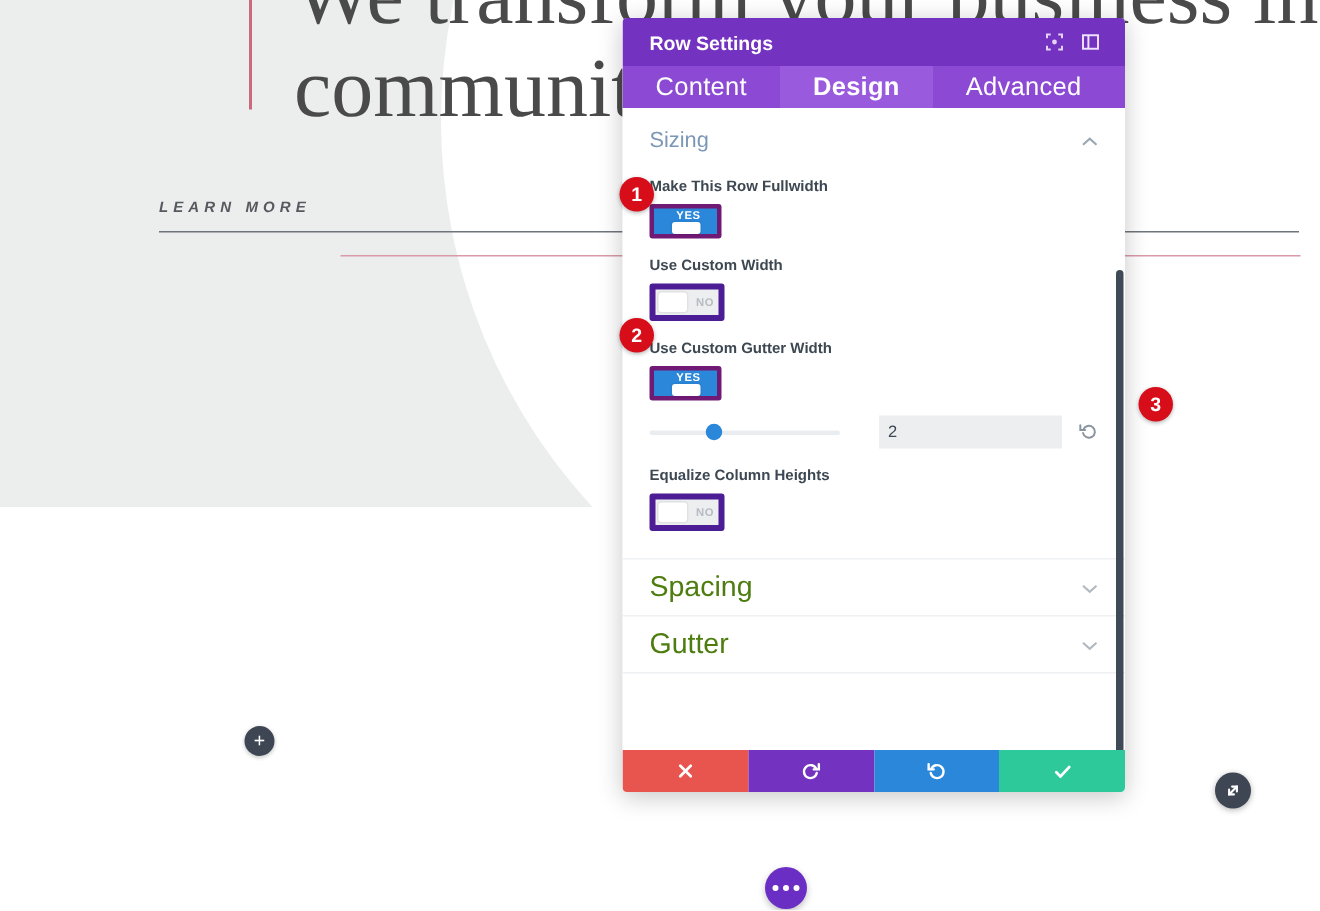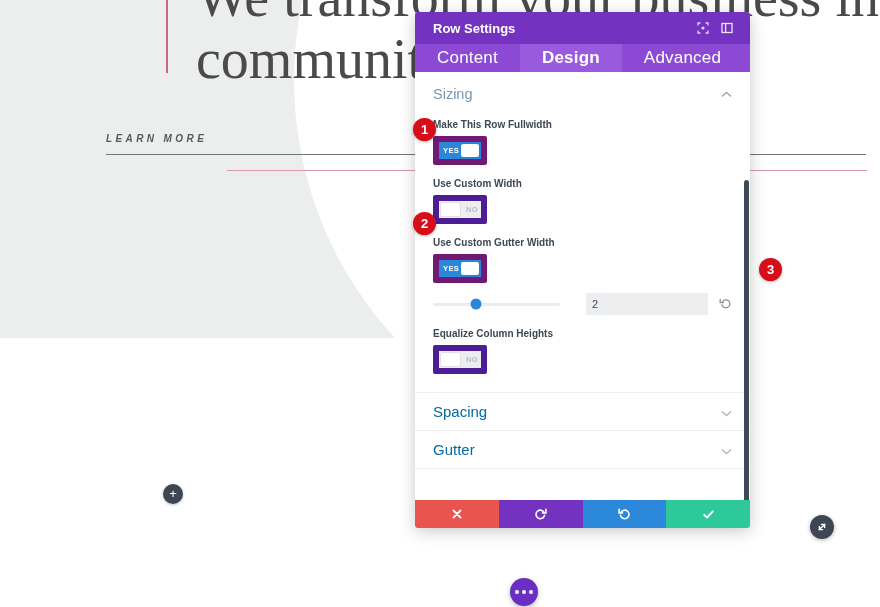--- a/index.html
+++ b/index.html
@@ -179,26 +179,27 @@
   
   .toggle {
     width: 42px; height: 17px;
     border-radius: 2px;
     display: flex; align-items: center;
     position: relative;
   }
   .toggle.on {
     background: #2b87da;
     justify-content: space-between;
-    border: 6px solid #701a75;
+    border: 3px solid #701a75;
+    flex-direction: column;
   }
   .toggle.off {
     background: #eceef0;
     justify-content: flex-start;
-    border: 6px solid #4c1d95;
+    border: 4px solid #4c1d95;
   }
   .toggle .txt {
     font-size: 7.5px;
     font-weight: bold;
     letter-spacing: .4px;
   }
   .toggle.on .txt { color: #ffffff; padding-left: 4px; order: 1; }
   .toggle.on .knob { order: 2; }
   .toggle.off .txt { color: #b6bcc2; padding-left: 4px; order: 2; }
   .toggle.off .knob { order: 1; }
@@ -250,22 +251,22 @@
 
   .divider-space { height: 18px; }
 
   .accordion-row {
     border-top: 1px solid #eef0f2;
     height: 37px;
     display: flex; align-items: center; justify-content: space-between;
     padding: 0 18px;
   }
   .accordion-row .ttl {
-    font-size: 15px;
-    color: #0369a1;
+    font-size: 19px;
+    color: #4d7c0f;
   }
 
   
   .modal-scrollbar {
     position: absolute;
     right: 1px; top: 108px;
     width: 5px; height: 325px;
     background: #3e4a55;
     border-radius: 3px;
   }

